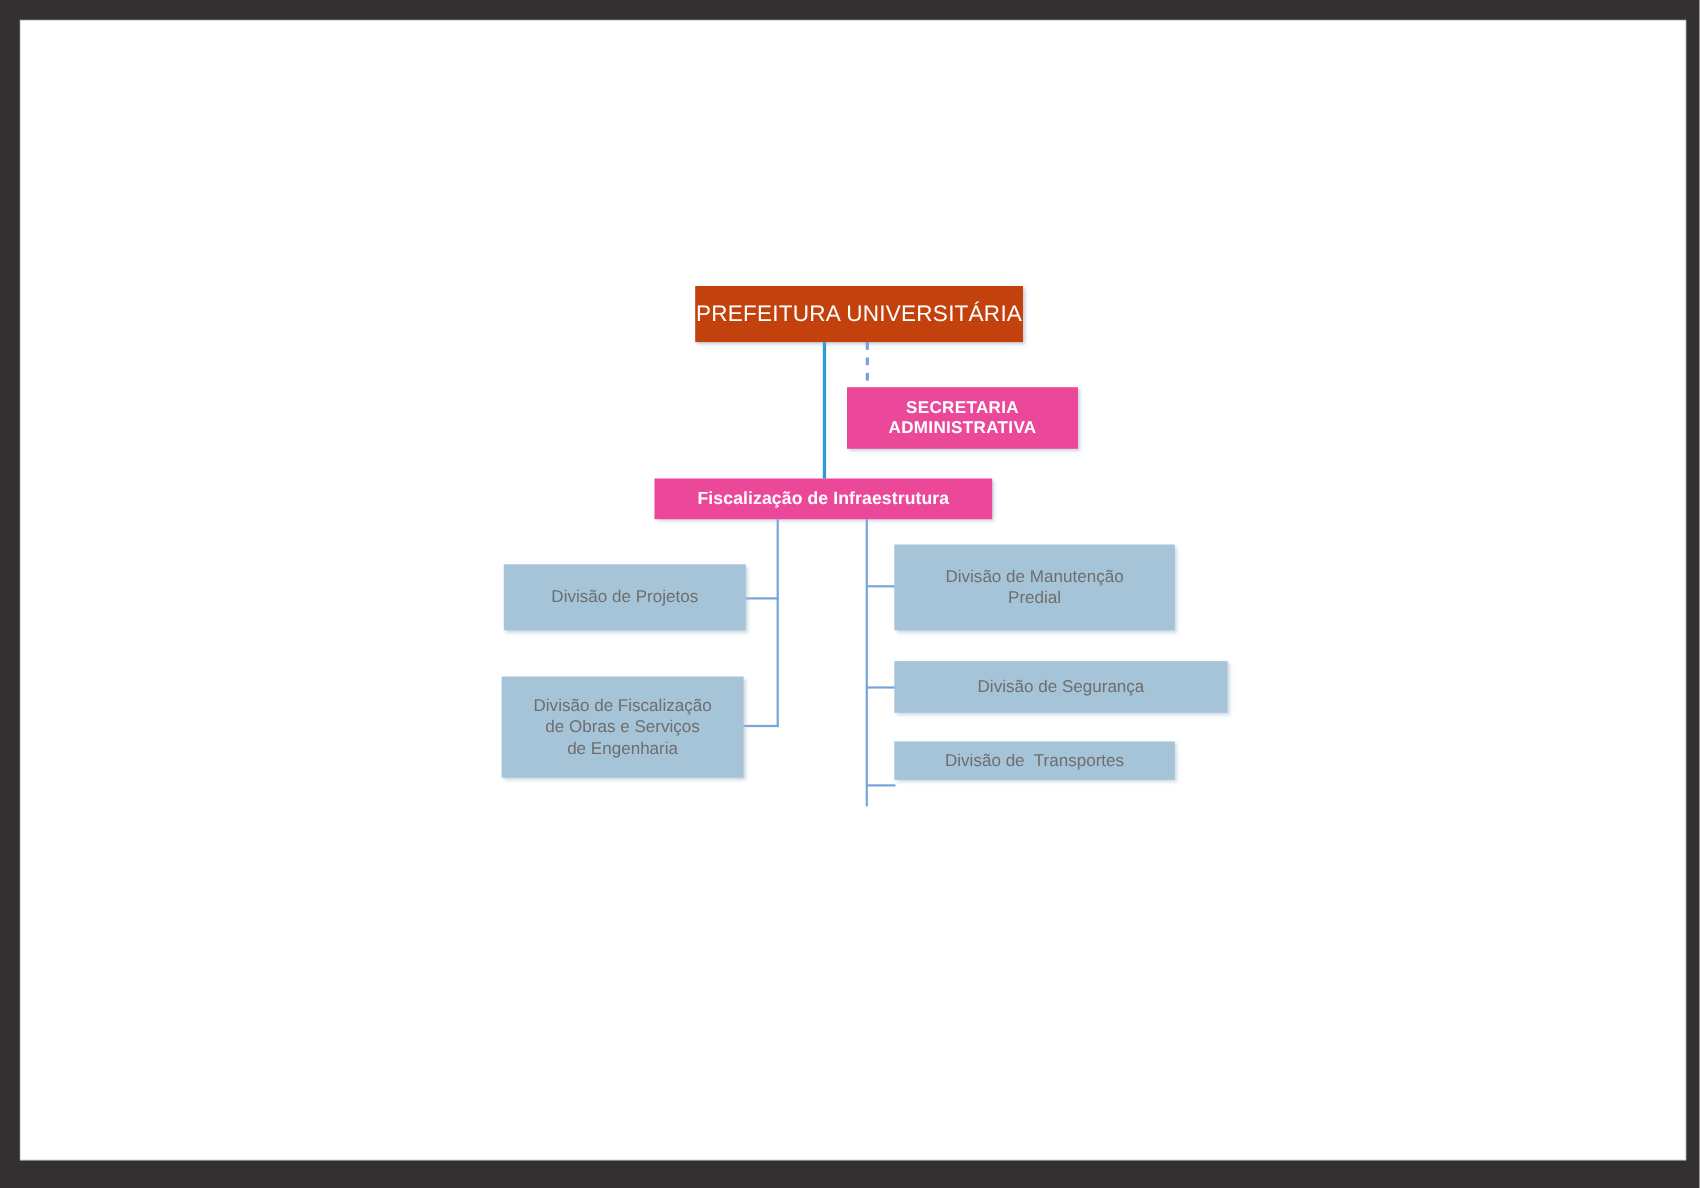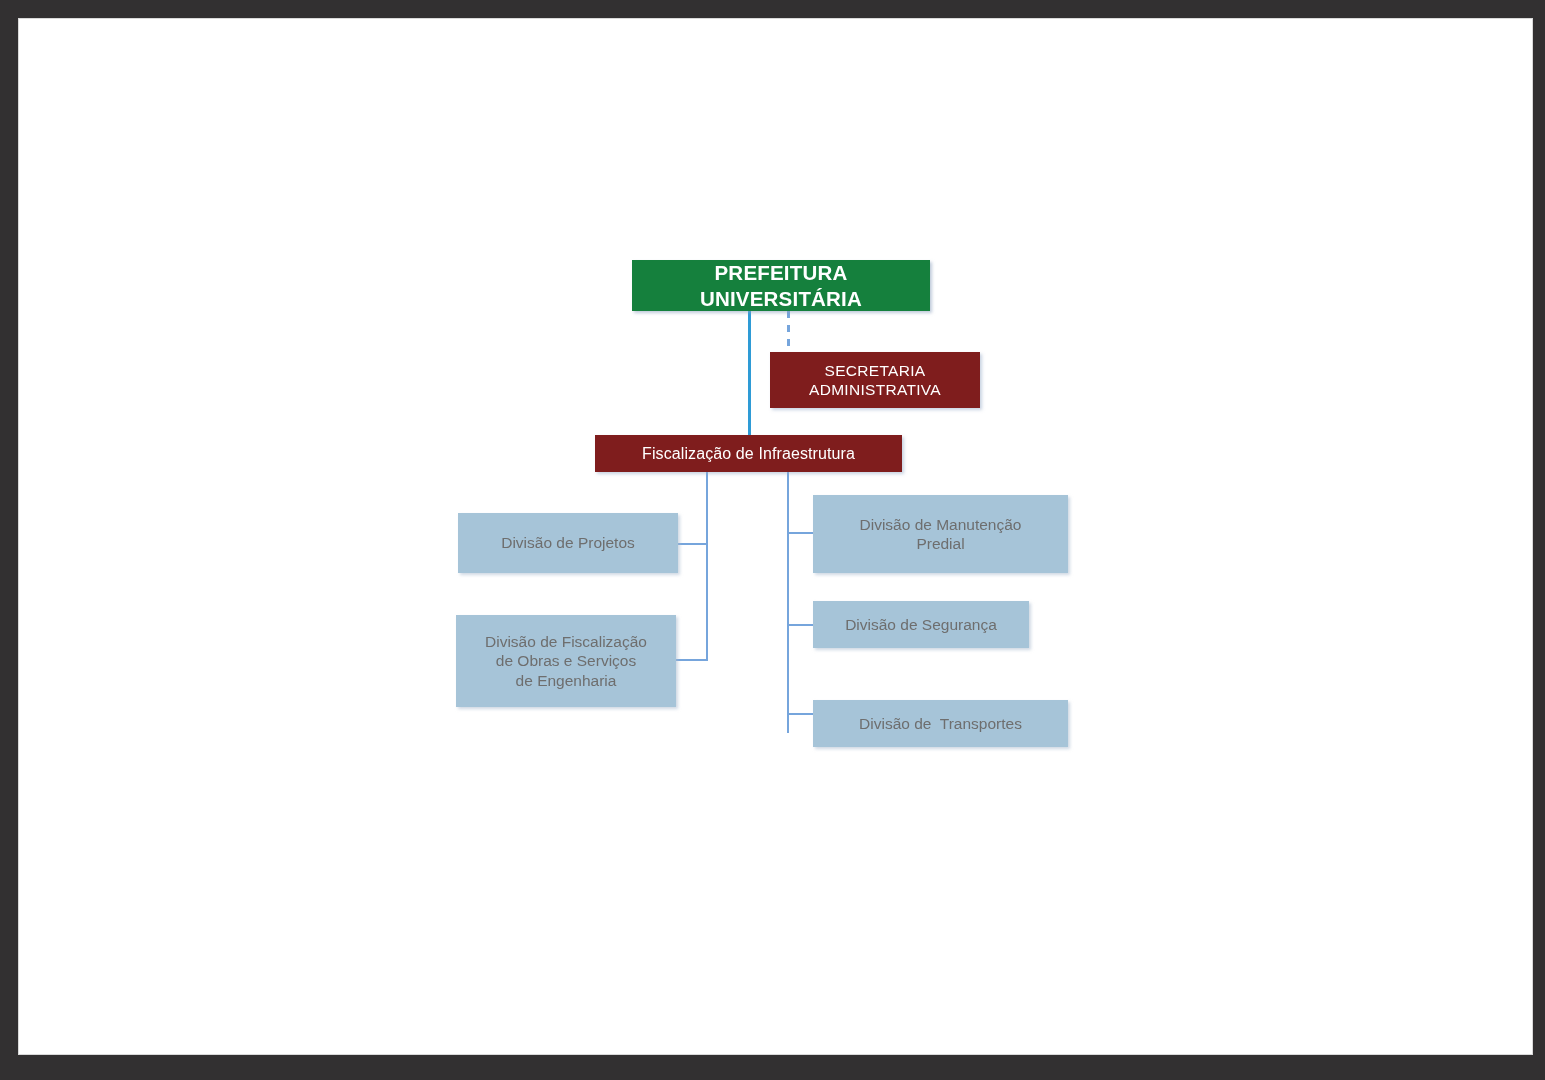--- a/index.html
+++ b/index.html
@@ -35,33 +35,33 @@
     position:absolute;
     display:flex;
     align-items:center;
     justify-content:center;
     text-align:center;
     line-height:1.25;
     z-index:5;
   }
 
   .node-root {
-    background:#15803d;
+    background:#c2410c;
     color:#ffffff;
-    font-weight:bold;
+    font-weight:normal;
     font-size:20.5px;
     letter-spacing:0.2px;
     box-shadow:2px 2px 3px rgba(140,160,190,0.55);
     justify-content:center;
   }
 
   .node-staff, .node-coord {
-    background:#7f1d1d;
+    background:#ec4899;
     color:#ffffff;
-    font-weight:normal;
+    font-weight:bold;
     box-shadow:2px 2px 3px rgba(150,170,200,0.5);
   }
   .node-staff { font-size:15.5px; letter-spacing:0.3px; }
   .node-coord { font-size:16px; letter-spacing:0.1px; }
 
   .node-div {
     background:#A6C4D8;
     color:#6E6E6E;
     font-weight:normal;
     font-size:15.5px;
@@ -135,22 +135,22 @@
       <span>Divisão de Fiscalização</span>
       <span>de Obras e Serviços</span>
       <span>de Engenharia</span>
     </div>
 
     <div class="node node-div" style="left:794px; top:476px; width:255px; height:78px; flex-direction:column;">
       <span>Divisão de Manutenção</span>
       <span>Predial</span>
     </div>
 
-    <div class="node node-div" style="left:794px; top:582px; width:216px; height:47px;">
+    <div class="node node-div" style="left:794px; top:582px; width:303px; height:47px;">
       <span>Divisão de Segurança</span>
     </div>
 
-    <div class="node node-div" style="left:794px; top:681px; width:255px; height:47px;">
+    <div class="node node-div" style="left:794px; top:655px; width:255px; height:35px;">
       <span style="white-space:pre;">Divisão de  Transportes</span>
     </div>
 
   </div>
 </div>
 
 </body></html>

